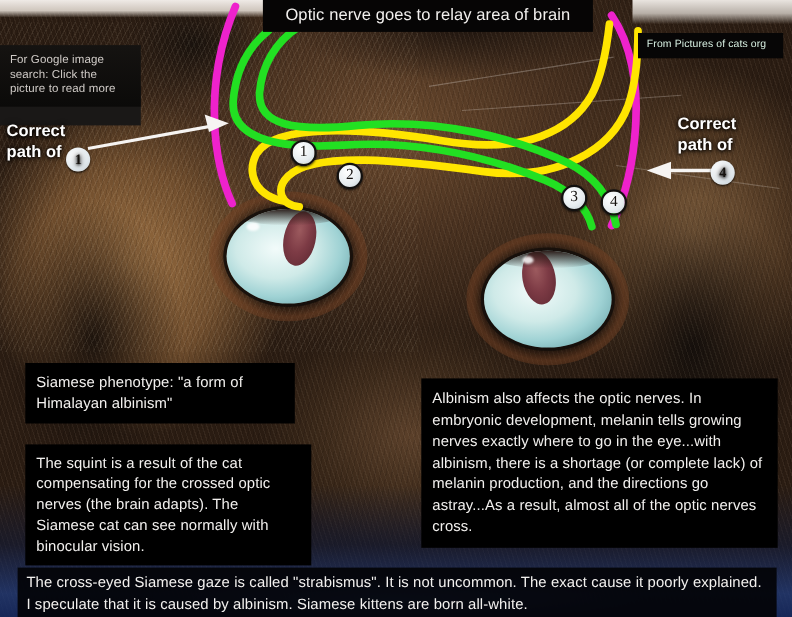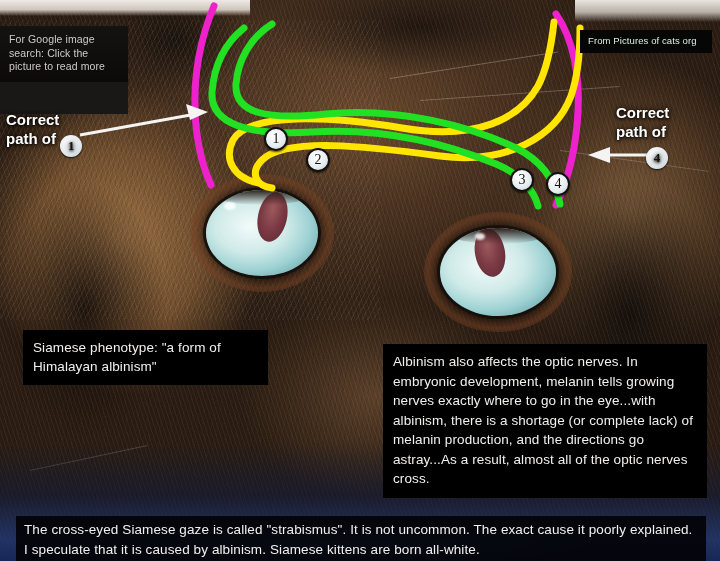--- a/index.html
+++ b/index.html
@@ -129,21 +129,21 @@
     position:absolute;
     background:#000;
     color:#f2f0ee;
     font-size:13.5px;
     line-height:17px;
     padding:6px 9px;
     letter-spacing:.1px;
   }
 
   #cap-google {
-    left:0; top:26px; width:128px;
+    left:0; top:41px; width:128px;
     font-size:10.5px; line-height:13.5px; color:#cfcac6;
     background:linear-gradient(180deg,#151311 0%, #0b0a09 100%);
     padding:7px 8px 8px 9px;
   }
   #cap-google-pad {
     position:absolute; left:0; top:78px; width:128px; height:36px;
     background:#1a1817;
   }
   #cap-optic {
     left:239px; top:0; width:300px; text-align:center;
@@ -264,25 +264,27 @@
   </svg>
 
   <div class="badge" id="b1" style="left: 264px; top: 127px;">1</div>
   <div class="badge" id="b2" style="left: 306px; top: 148px;">2</div>
   <div class="badge" id="b3" style="left: 510px; top: 168px;">3</div>
   <div class="badge" id="b4" style="left: 546px; top: 172px;">4</div>
 
   <div id="cap-google-pad"></div>
   <div class="cap" id="cap-google">For Google image search: Click the picture to read more</div>
 
+  <div class="cap" id="cap-optic">Optic nerve goes to relay area of brain</div>
 
   <div class="cap" id="cap-source">From Pictures of cats org</div>
 
   <div class="cap" id="cap-phen">Siamese phenotype: "a form of Himalayan albinism"</div>
 
+  <div class="cap" id="cap-squint">The squint is a result of the cat compensating for the crossed optic nerves (the brain adapts). The Siamese cat can see normally with binocular vision.</div>
 
   <div class="cap" id="cap-albin">Albinism also affects the optic nerves. In embryonic development, melanin tells growing nerves exactly where to go in the eye...with albinism, there is a shortage (or complete lack) of melanin production, and the directions go astray...As a result, almost all of the optic nerves cross.</div>
 
   <div class="cap" id="cap-bottom">The cross-eyed Siamese gaze is called "strabismus". It is not uncommon. The exact cause it poorly explained. I speculate that it is caused by albinism. Siamese kittens are born all-white.</div>
 
   <div class="sidelabel" id="label-left">
     <span>Correct</span><br>
     <span>path of</span>
     <span class="num-inline">1</span>
   </div>

